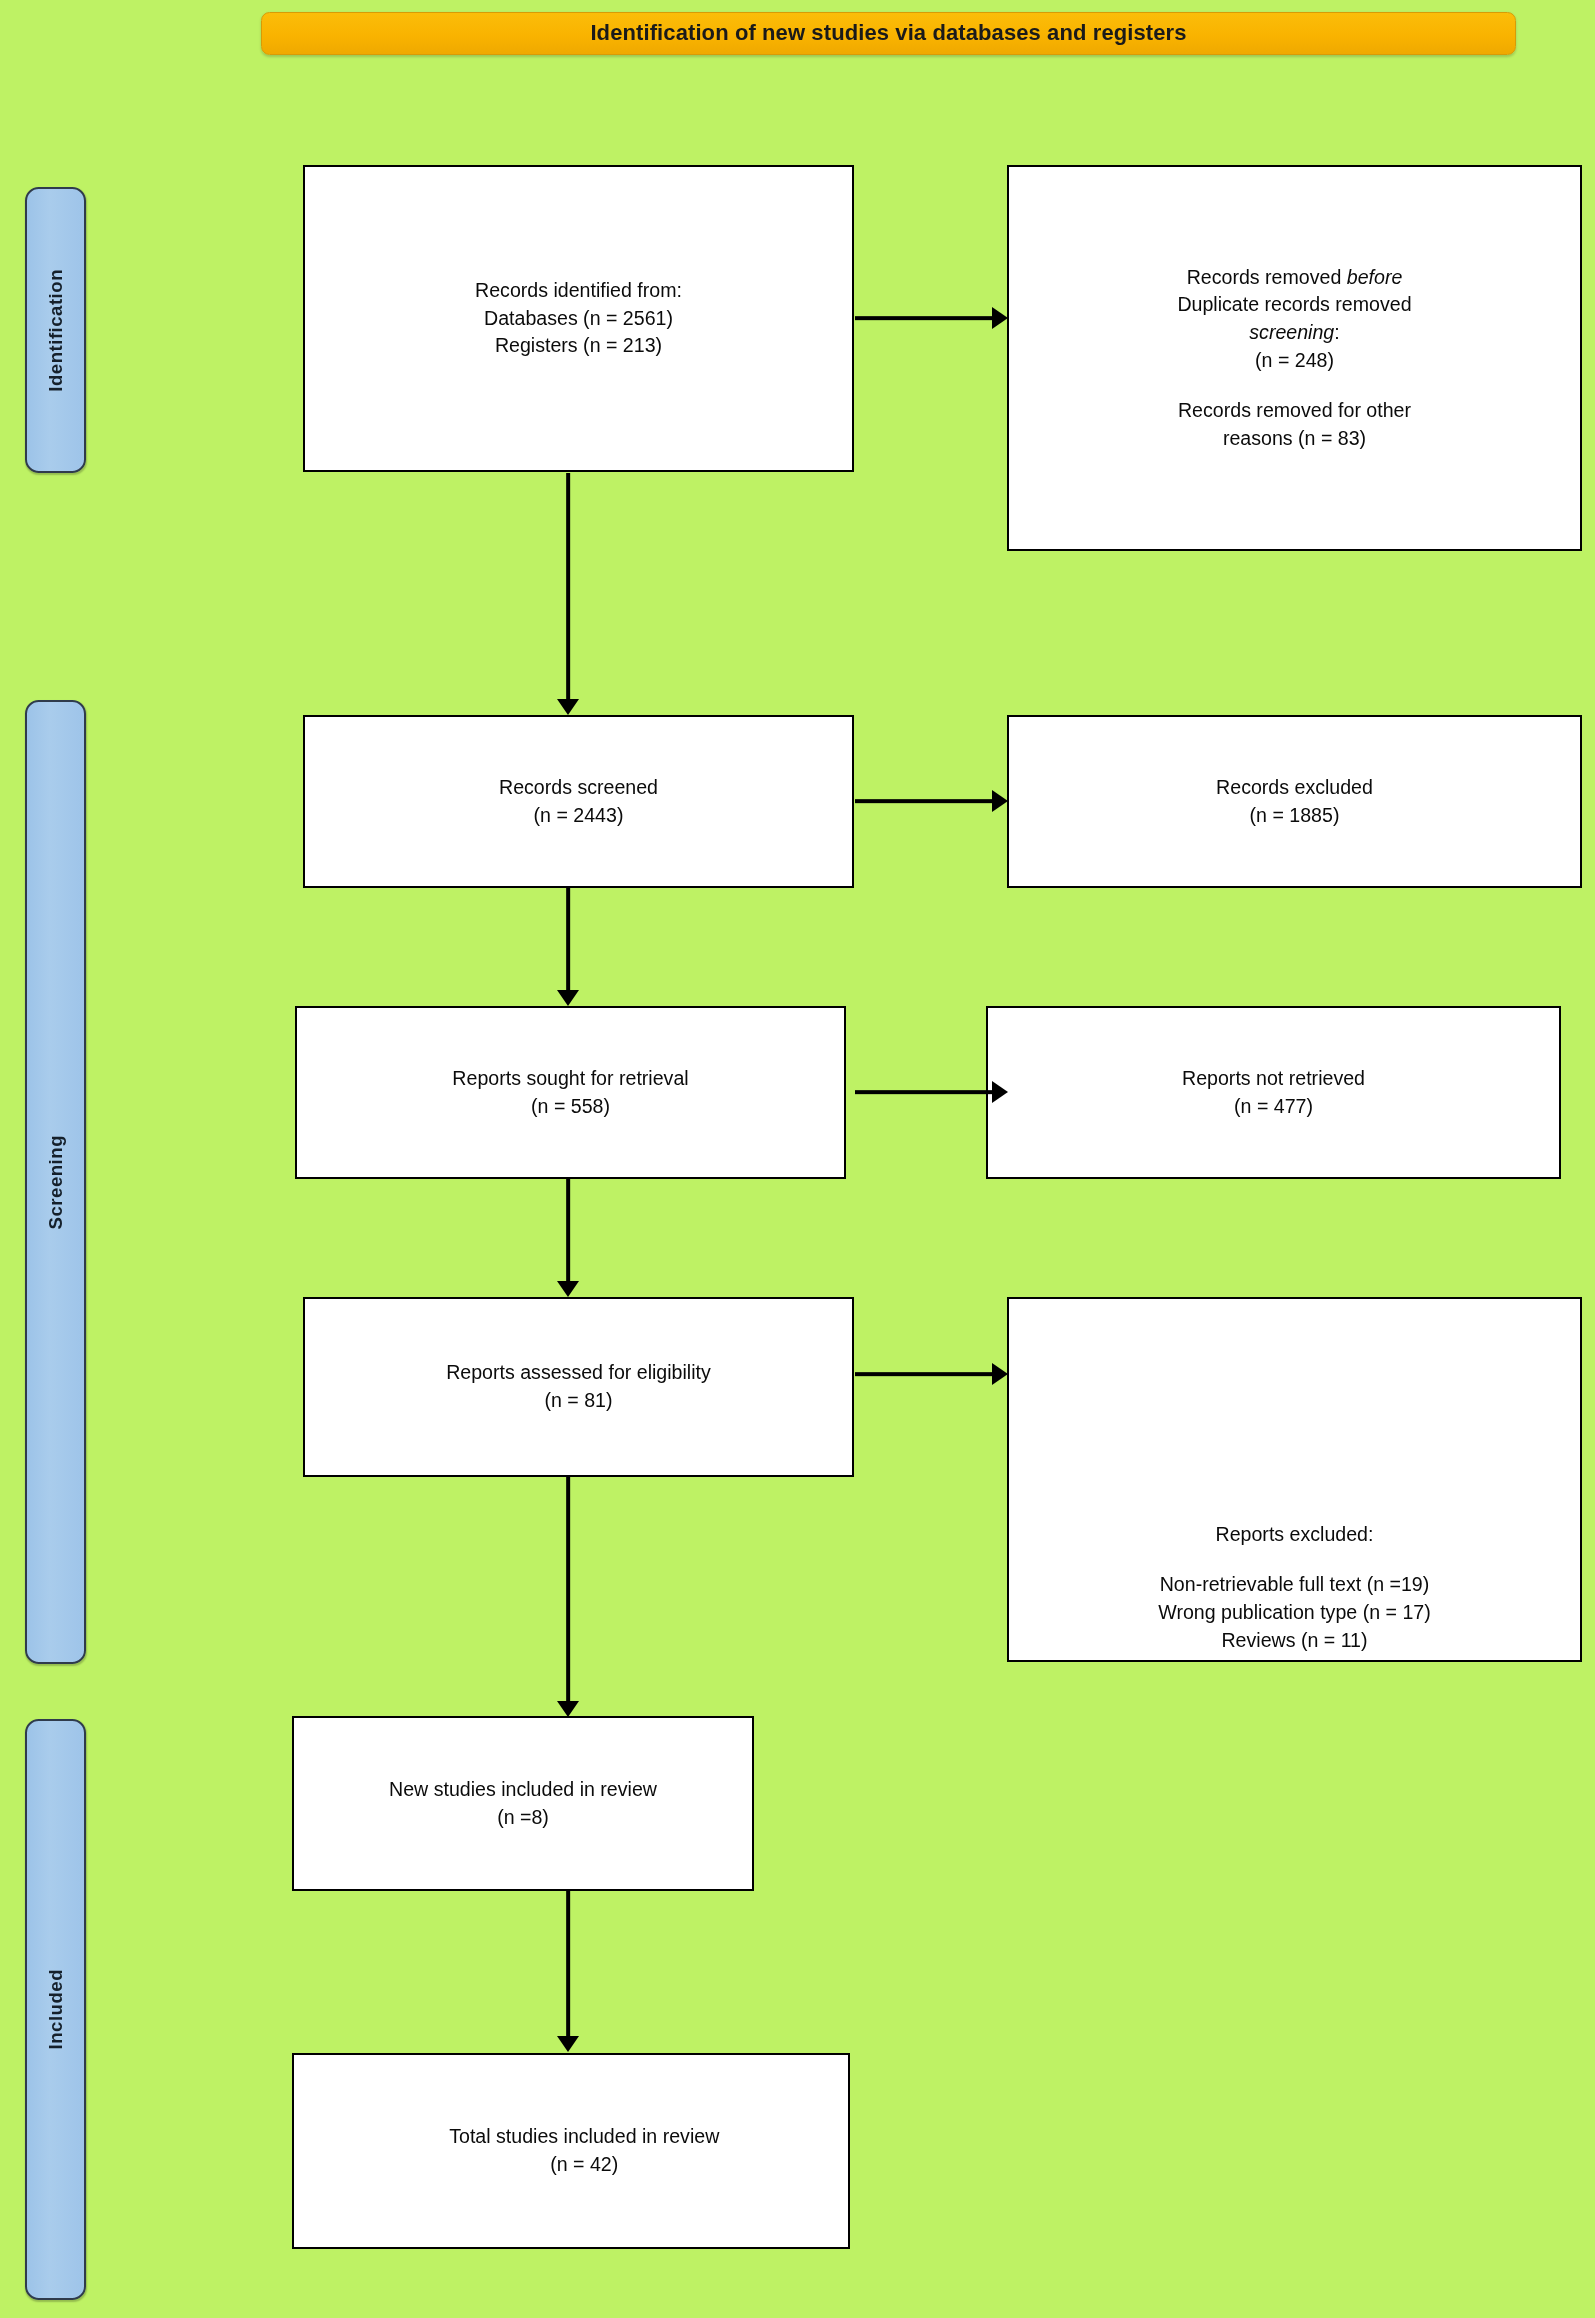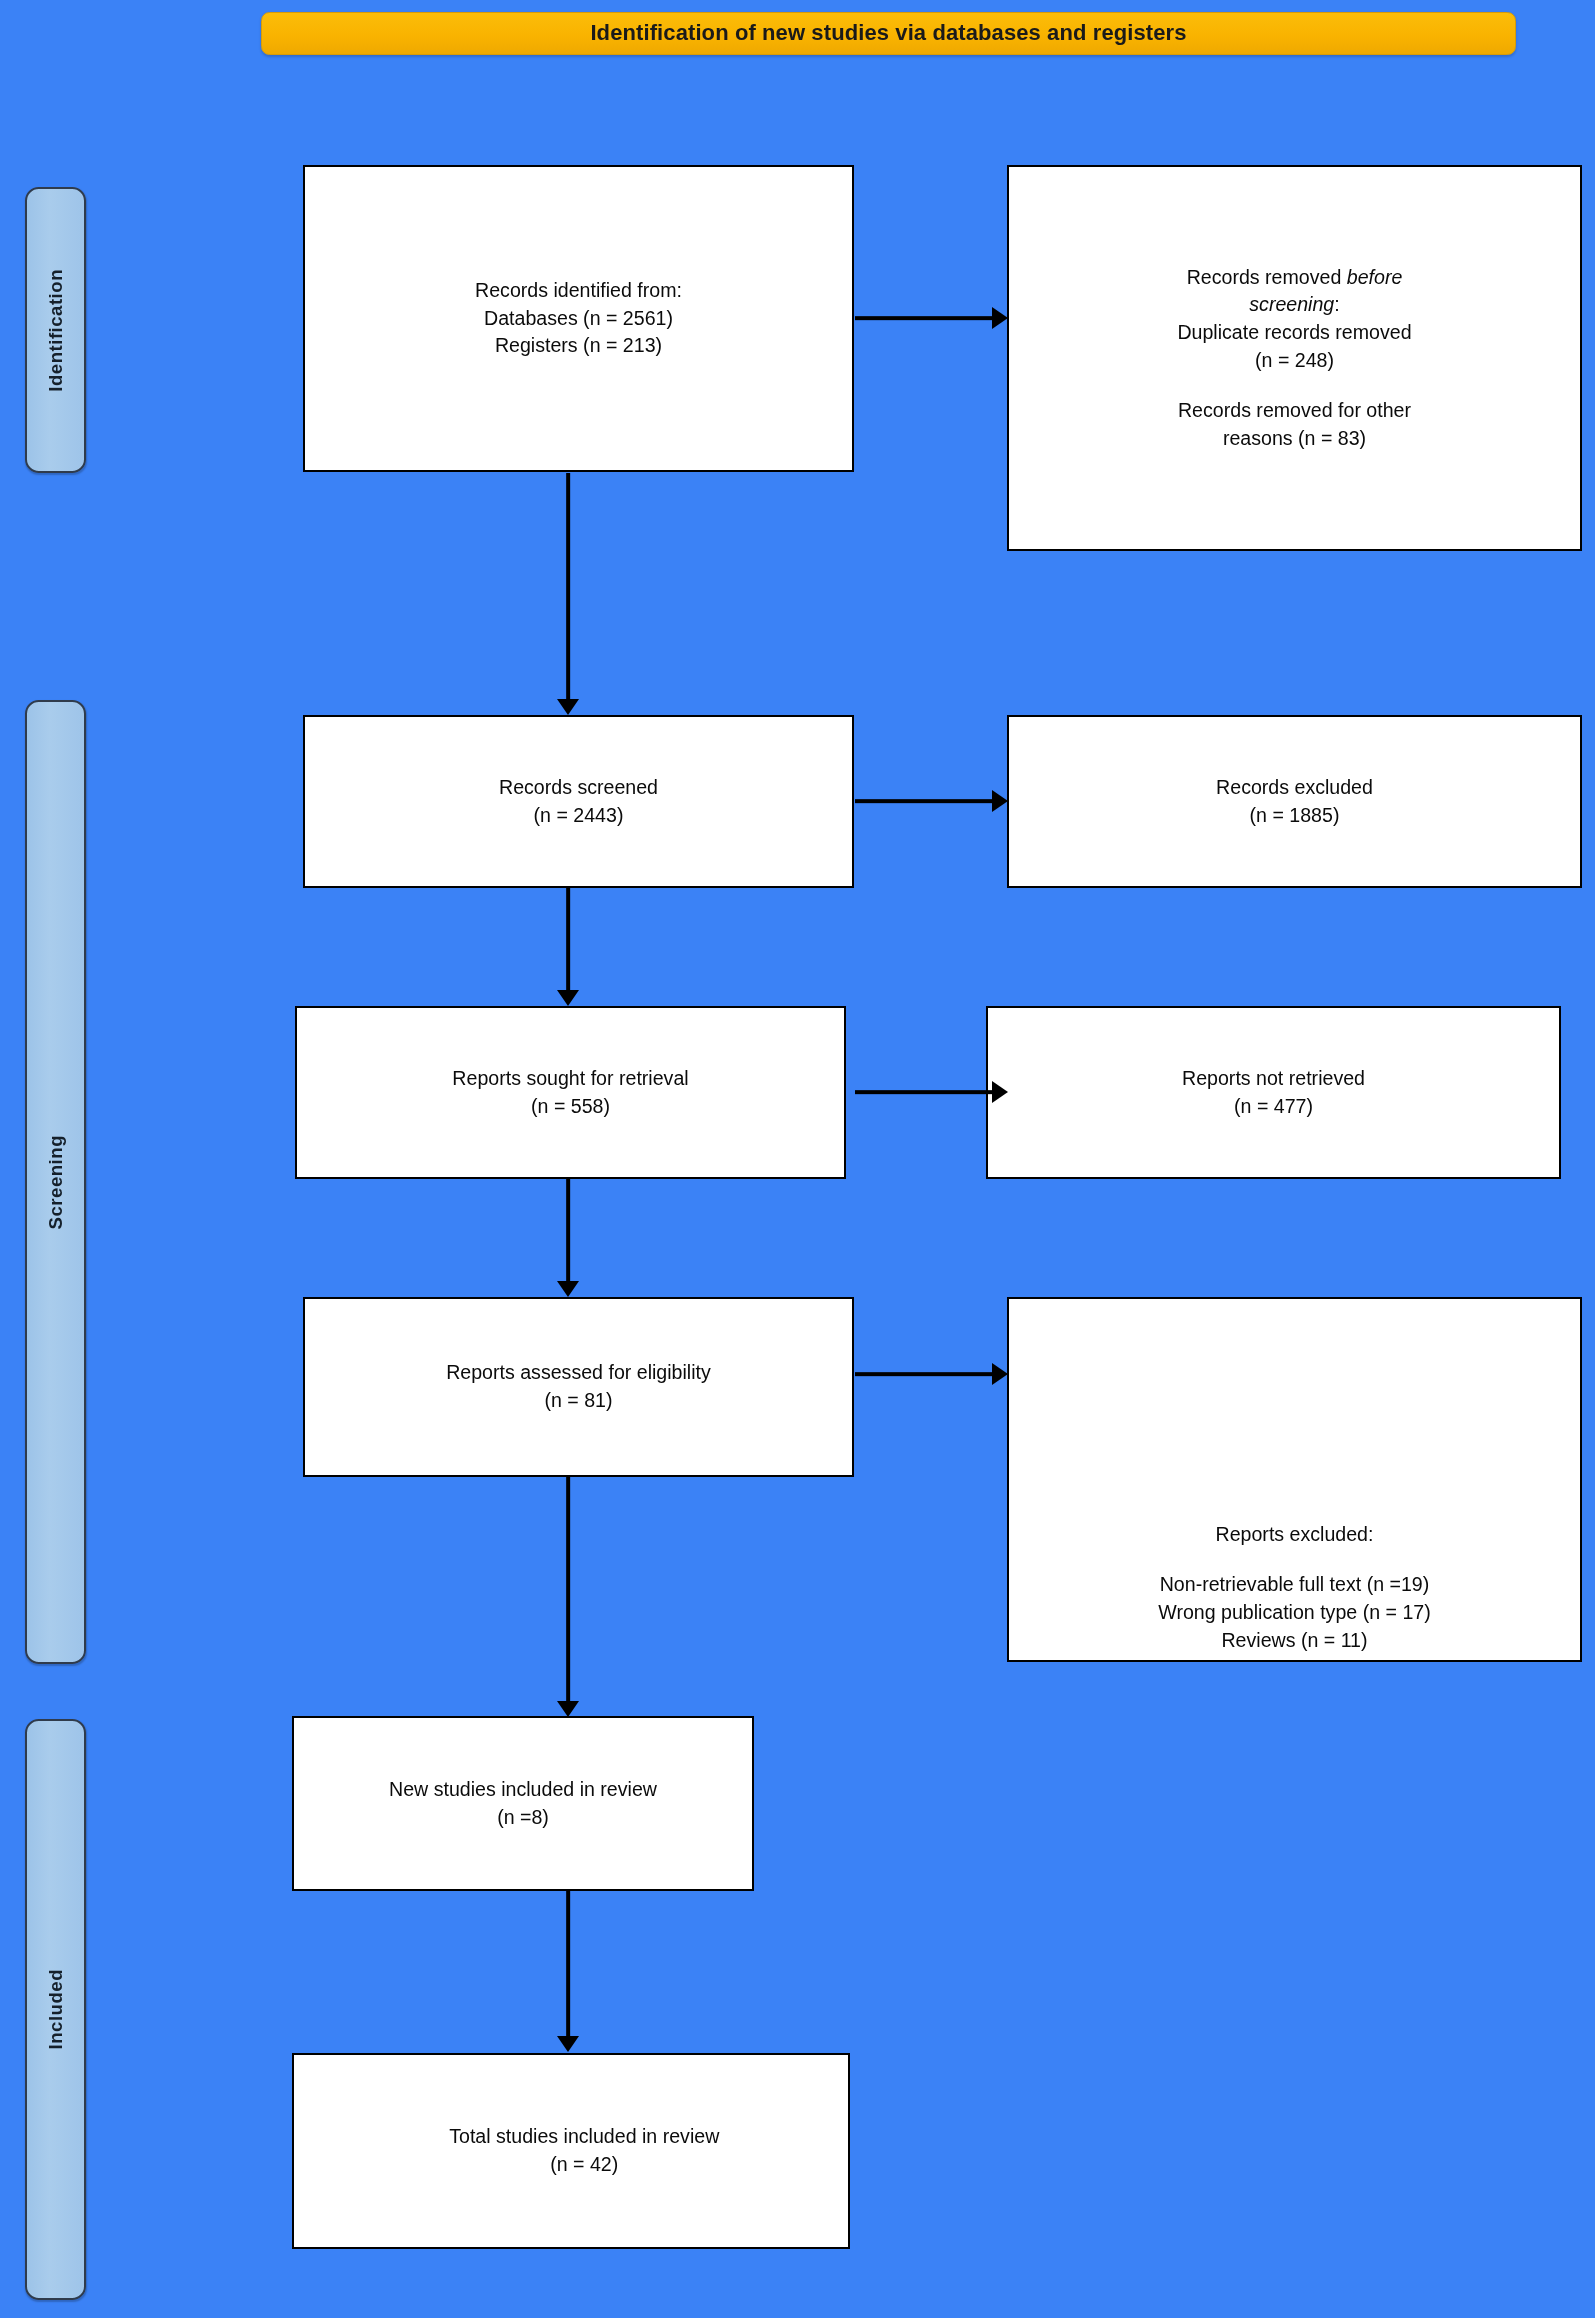--- a/index.html
+++ b/index.html
@@ -9,21 +9,21 @@
     background: #ffffff;
   }
   body {
     font-family: "Liberation Sans", sans-serif;
     -webkit-font-smoothing: antialiased;
   }
   #page {
     position: relative;
     width: 1596px;
     height: 2319px;
-    background: #3b82f6;
+    background: #bef264;
     overflow: hidden;
   }
 
   
   .banner {
     position: absolute;
     left: 261px;
     top: 11.7px;
     width: 1255px;
     height: 43px;
@@ -191,22 +191,22 @@
     <div class="fbox-inner">
       <span class="ln">Records identified from:</span>
       <span class="ln">Databases (n = 2561)</span>
       <span class="ln">Registers (n = 213)</span>
     </div>
   </div>
 
   <div class="fbox" id="box-removed-before">
     <div class="fbox-inner">
       <span class="ln"><span>Records removed </span><span class="it">before</span></span>
+      <span class="ln">Duplicate records removed</span>
       <span class="ln"><span class="it">screening</span><span>:</span></span>
-      <span class="ln">Duplicate records removed</span>
       <span class="ln">(n = 248)</span>
       <span class="gap"></span>
       <span class="ln">Records removed for other</span>
       <span class="ln">reasons (n = 83)</span>
     </div>
   </div>
 
   <div class="fbox" id="box-screened">
     <div class="fbox-inner">
       <span class="ln">Records screened</span>

